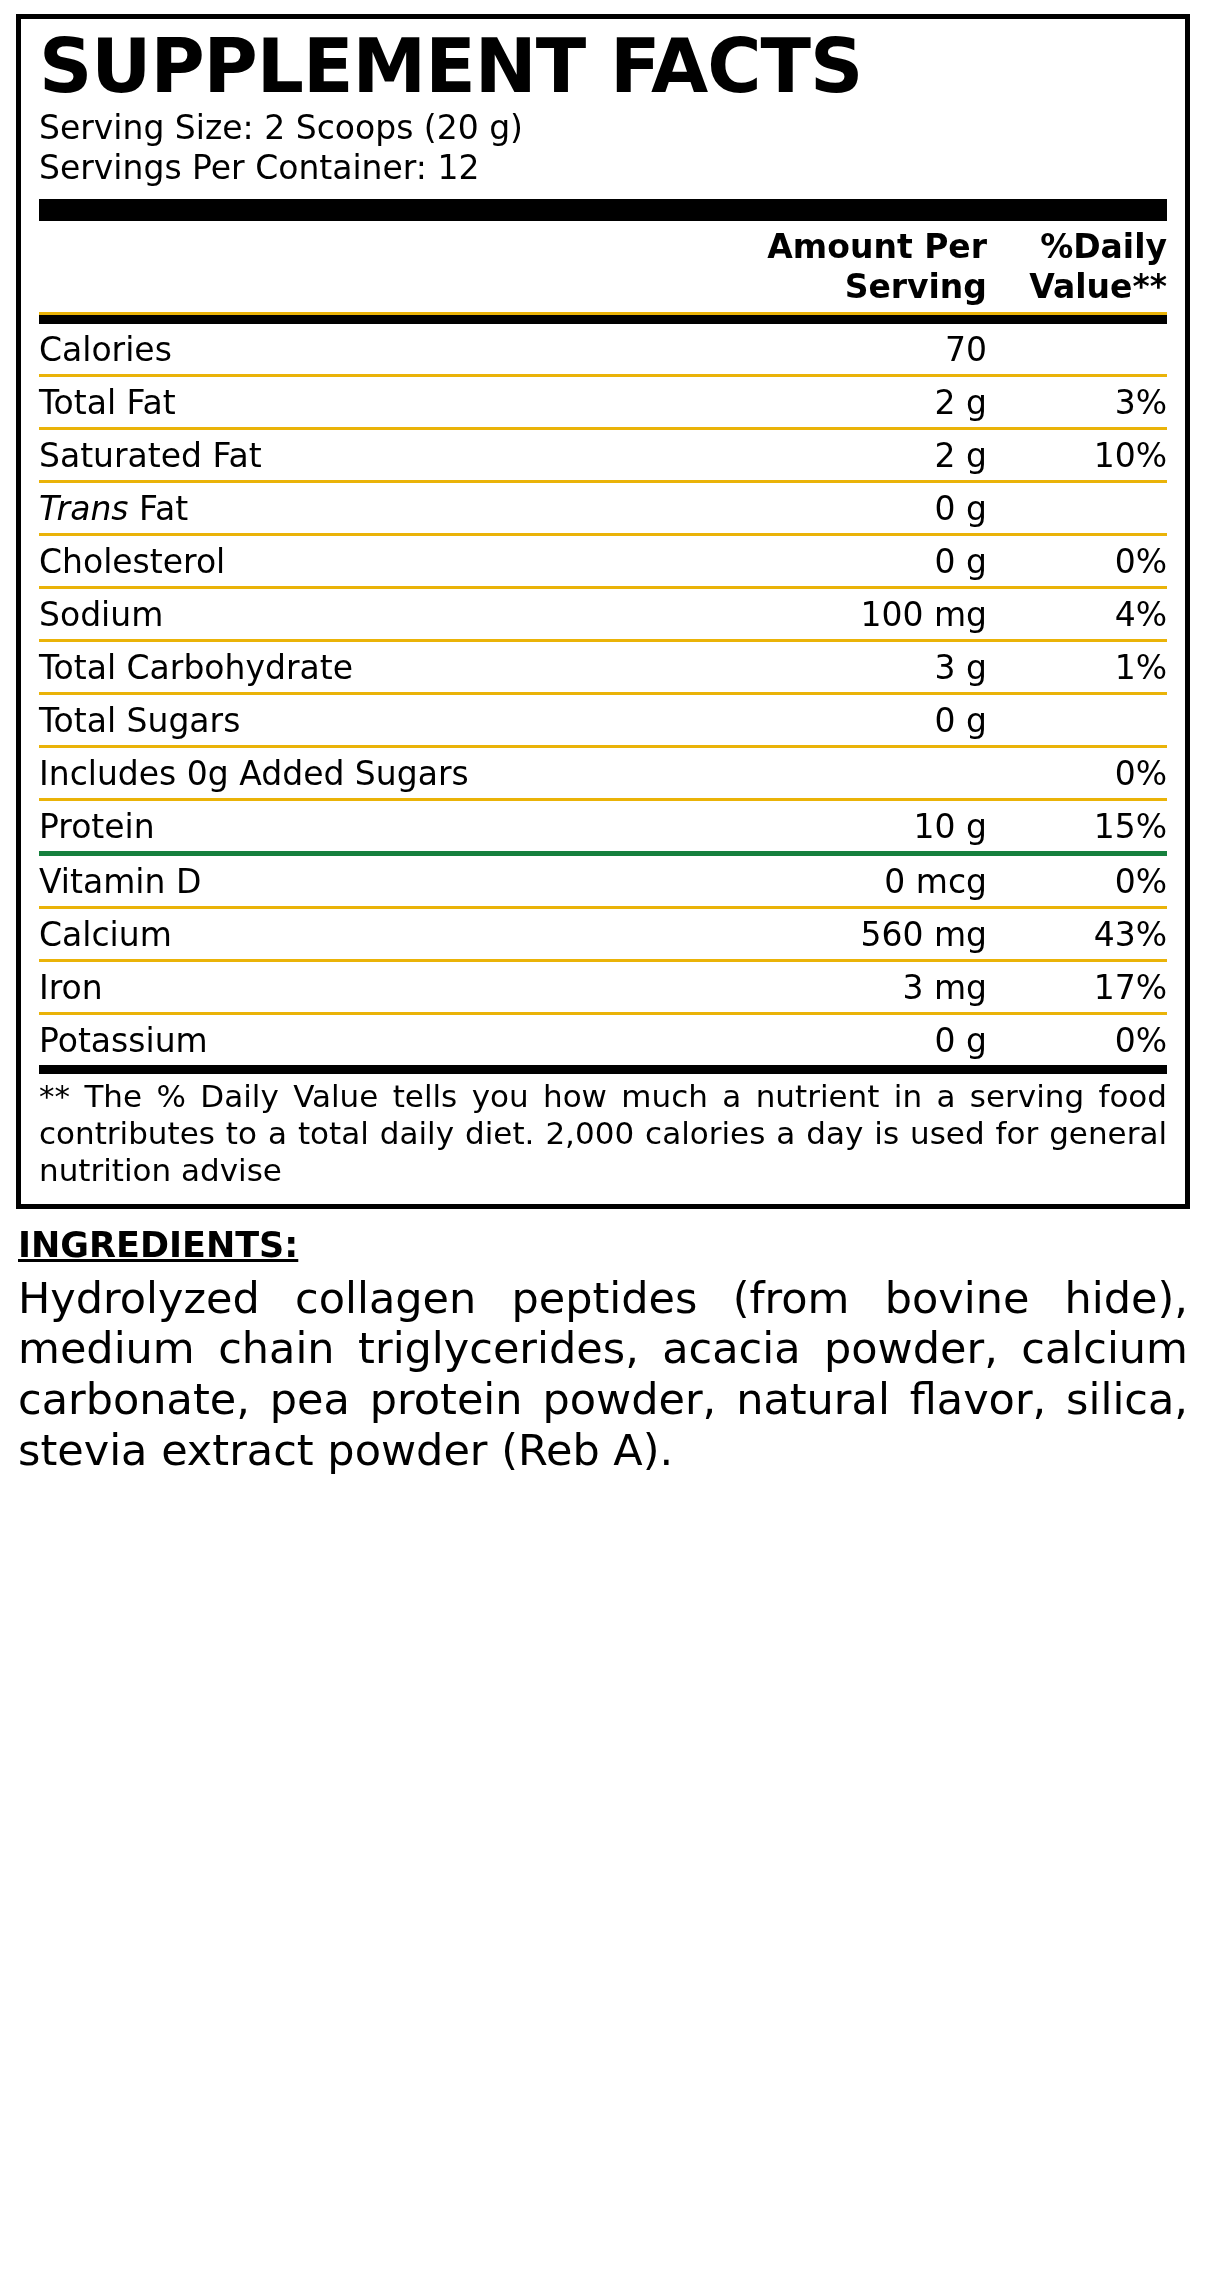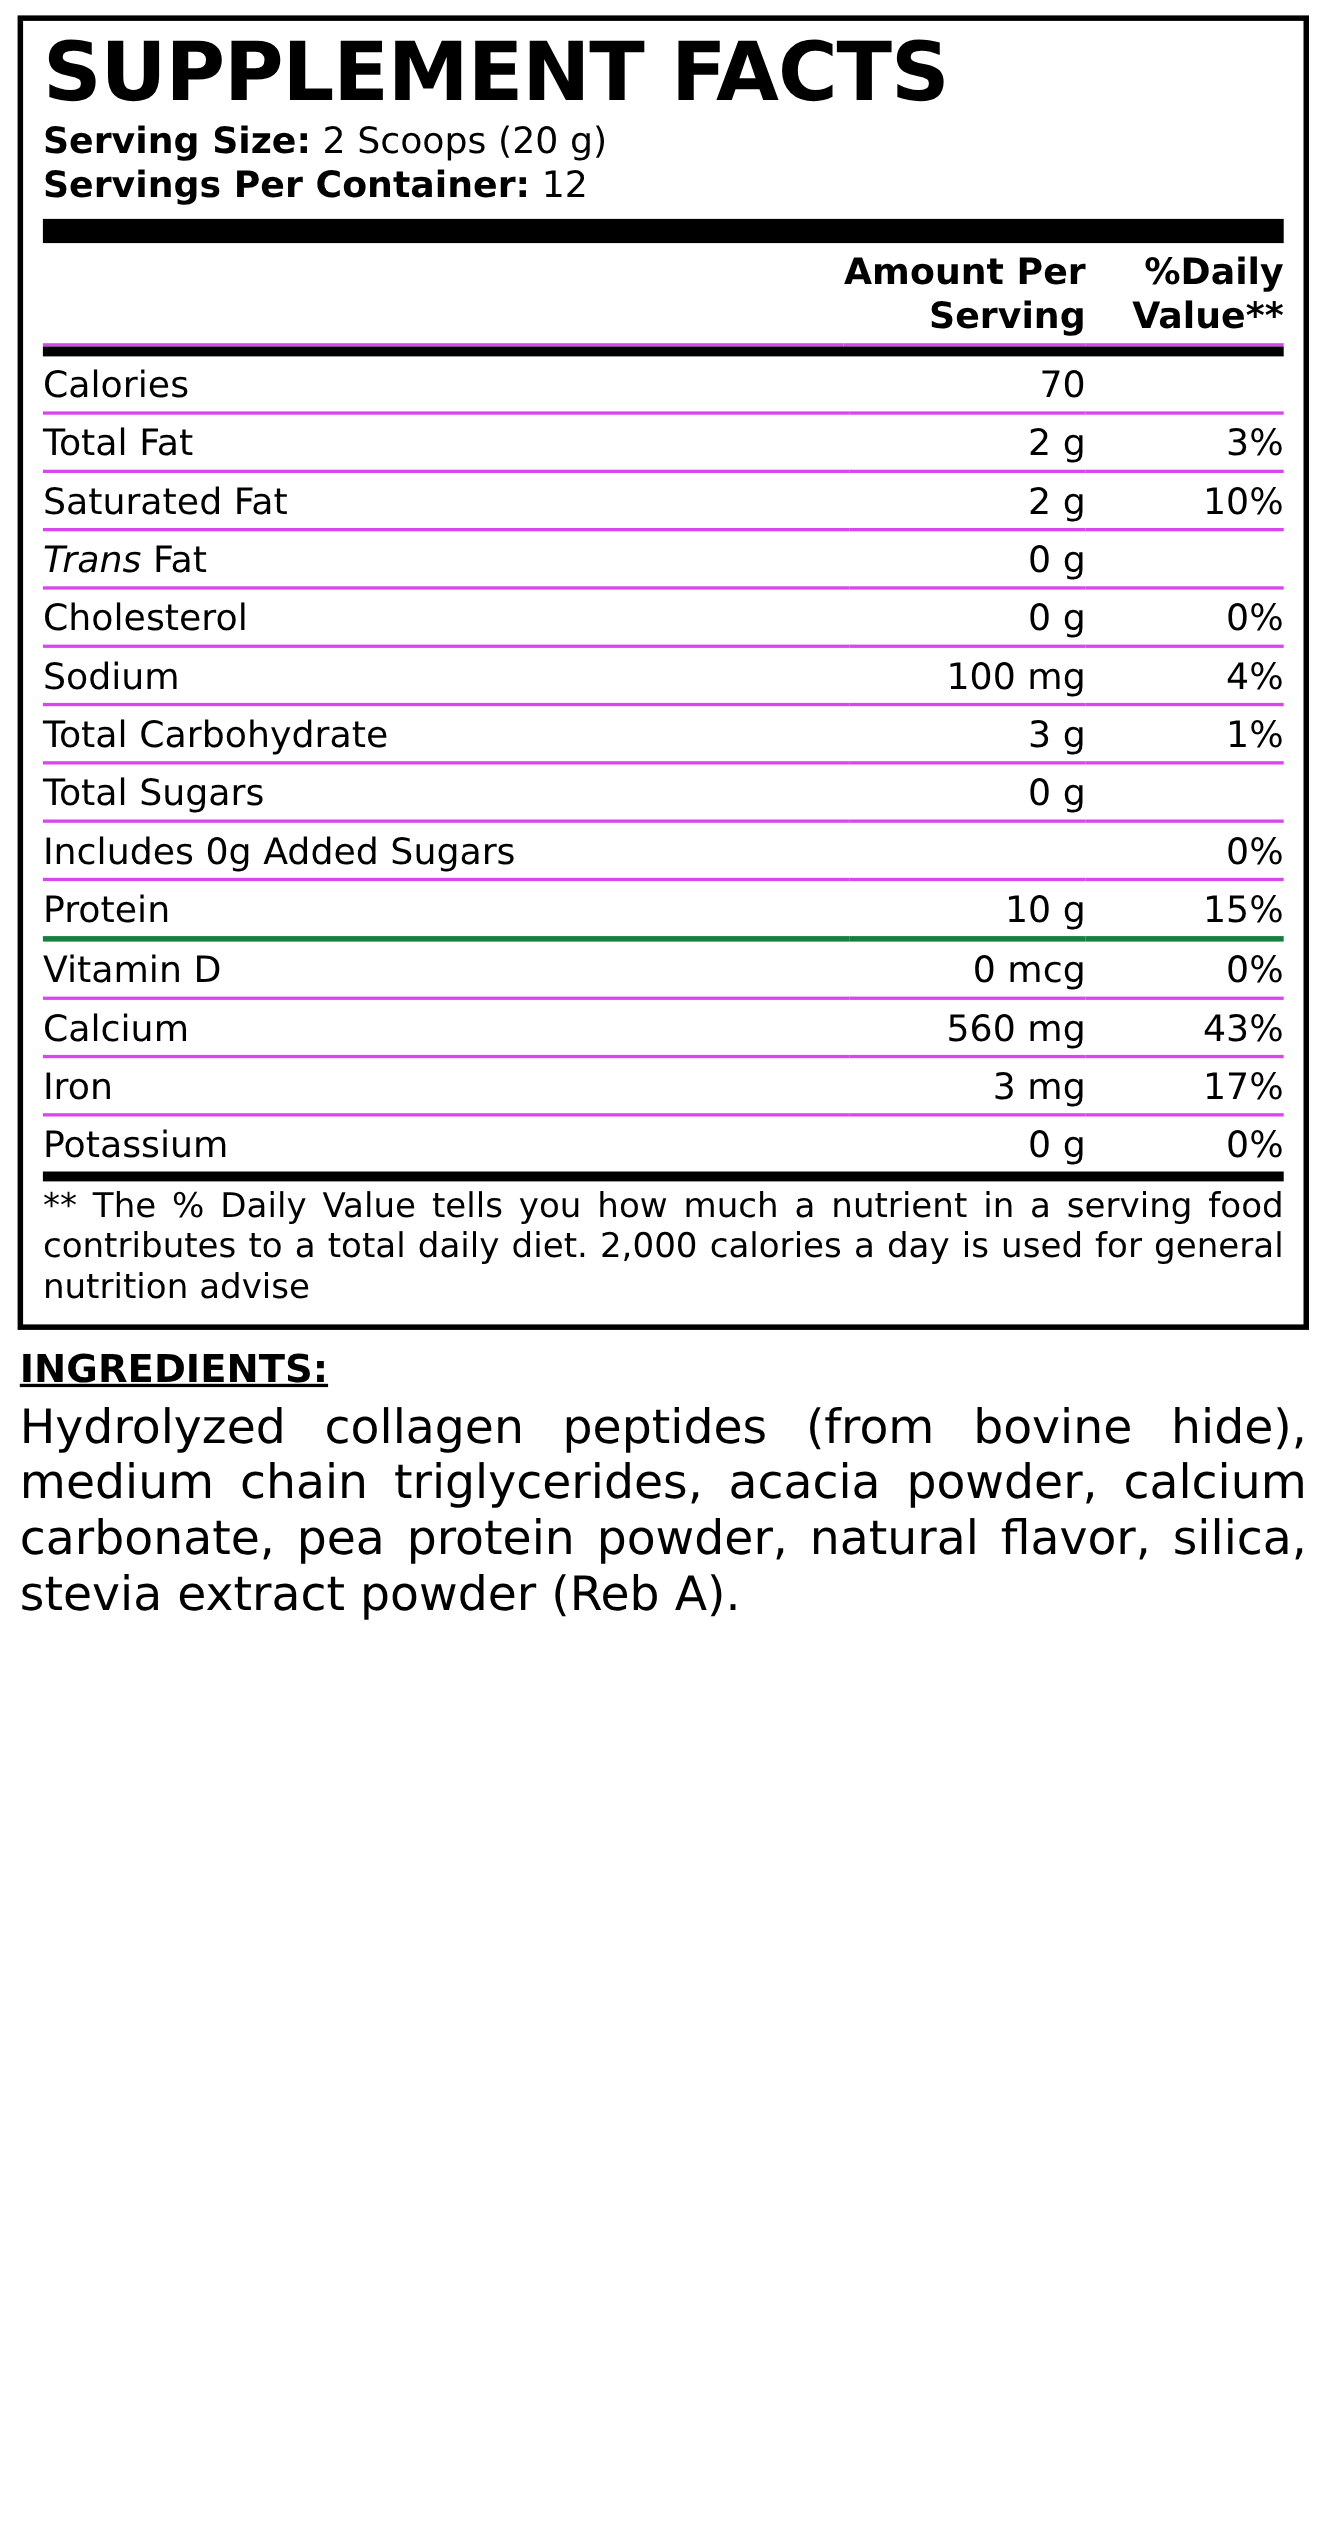--- a/index.html
+++ b/index.html
@@ -36,21 +36,21 @@
     margin: 4px 0 6px 0;
     white-space: nowrap;
   }
 
   .serving-line {
     font-size: 33px;
     line-height: 1.22;
     font-weight: 400;
   }
   .serving-line b {
-    font-weight: 700;
+    font-weight: 400;
   }
 
   .rule-thick {
     height: 22px;
     background: #000;
     margin: 10px 0 0 0;
   }
   .rule-med {
     height: 9px;
     background: #000;
@@ -58,21 +58,21 @@
   }
 
   table.facts {
     width: 100%;
     border-collapse: collapse;
     font-size: 33px;
   }
   table.facts td {
     padding: 6px 0 5px 0;
     vertical-align: bottom;
-    border-bottom: 3px solid #d946ef;
+    border-bottom: 3px solid #eab308;
   }
   table.facts tr.no-line td {
     border-bottom: none;
   }
   table.facts tr.thick-line td {
     border-bottom: 5px solid #15803d;
   }
   .col-name { text-align: left; }
   .col-amt {
     text-align: right;

